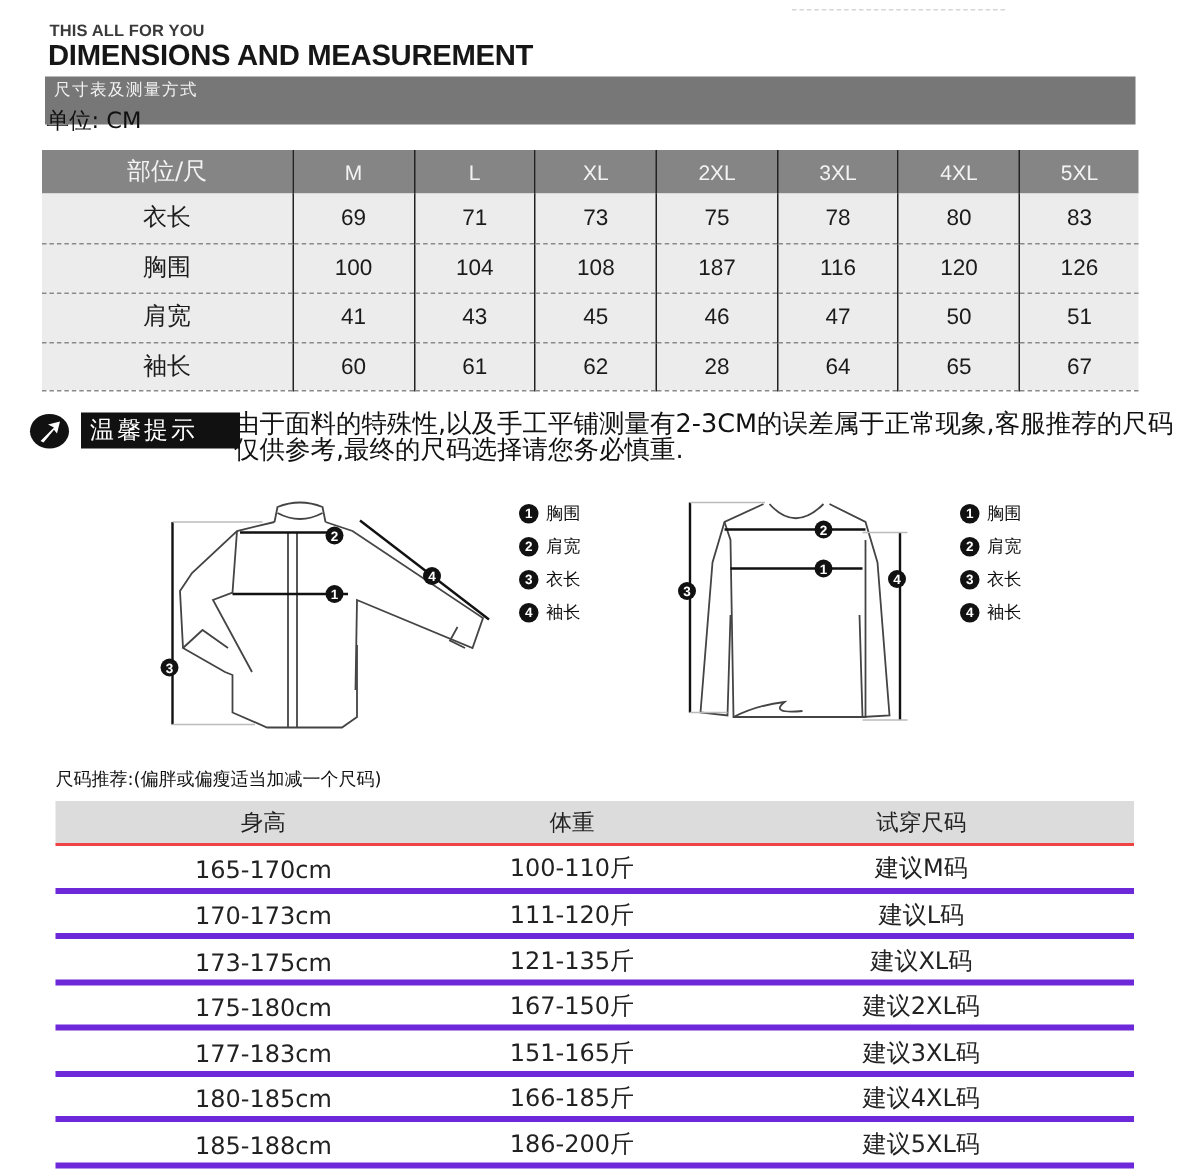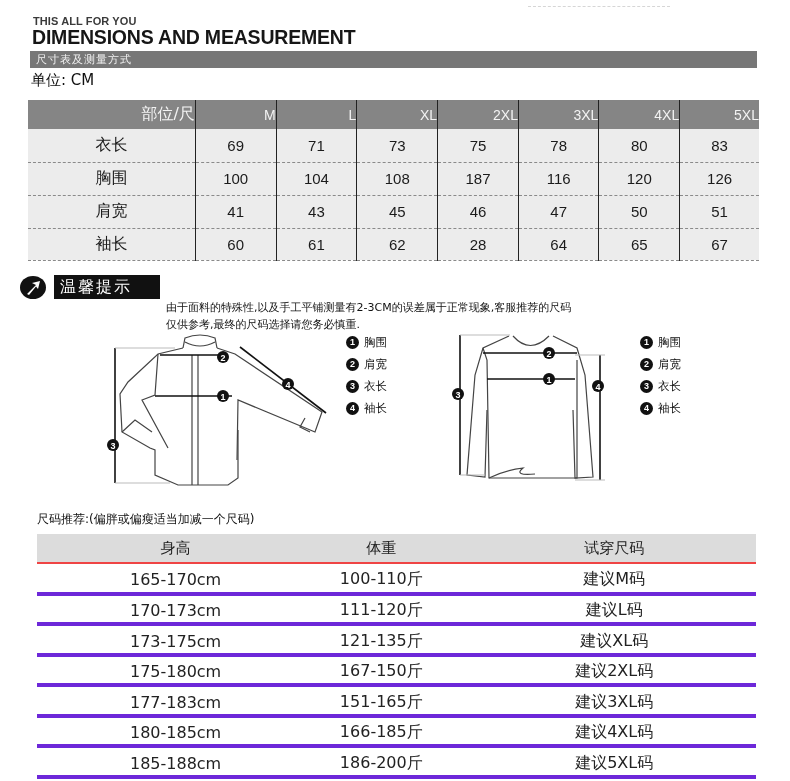--- a/index.html
+++ b/index.html
@@ -7,44 +7,44 @@
     body { position: relative; font-family: "DejaVu Sans", "Liberation Sans", sans-serif; color: #111; }
 
     .faint-top { position: absolute; left: 528px; top: 6px; width: 142px; height: 6px;
       border-top: 1px dashed #d6d6d6; }
 
     .eyebrow { position: absolute; left: 33px; top: 15px; font-family: "Liberation Sans", sans-serif;
       font-weight: bold; font-size: 11px; color: #3a3a3a; letter-spacing: 0.1px; }
     .headline { position: absolute; left: 32px; top: 26px; font-family: "Liberation Sans", sans-serif;
       font-weight: bold; font-size: 19.5px; color: #161616; letter-spacing: -0.2px; }
 
-    .section-bar { position: absolute; left: 30px; top: 51px; width: 727px; height: 17px;
+    .section-bar { position: absolute; left: 30px; top: 51px; width: 727px; height: 32px;
       background: #777777; }
     .section-bar span { position: absolute; left: 6px; top: 1px; font-size: 11px; color: #f2f2f2; letter-spacing: 1px; }
 
     .unit { position: absolute; left: 31px; top: 71px; font-size: 15px; color: #111; }
 
     
     .size-table { position: absolute; left: 28px; top: 100px; width: 731px; border-collapse: collapse; }
     .size-table th { background: #858585; color: #f3f3f3; font-weight: normal; height: 29px;
-      font-size: 14px; text-align: right; font-family: "Liberation Sans", sans-serif; }
+      font-size: 14px; text-align: center; font-family: "Liberation Sans", sans-serif; }
     .size-table th:first-child { font-size: 16px; font-family: "DejaVu Sans", sans-serif; }
     .size-table td { background: #ececec; height: 33px; font-size: 15px; text-align: center;
       border-bottom: 1px dashed #8a8a8a; color: #1b1b1b; font-family: "Liberation Sans", sans-serif; }
     .size-table td:first-child { font-size: 16px; font-family: "DejaVu Sans", sans-serif; }
     .size-table th + th, .size-table td + td { border-left: 1.5px solid #222; }
     .size-table tr:last-child td { height: 32px; }
 
     
     .tip-badge { position: absolute; left: 20px; top: 275px; width: 132px; height: 24px; }
     .tip-circle { position: absolute; left: 0; top: 1px; width: 26px; height: 23px; border-radius: 50%; background: #111; }
     .tip-circle svg { position: absolute; left: 3px; top: 3px; }
     .tip-label { position: absolute; left: 34px; top: 0; width: 106px; height: 24px; background: #111; color: #fff;
       font-family: "DejaVu Serif", serif; font-size: 16px; line-height: 24px; padding-left: 6px; letter-spacing: 2px; }
-    .tip-text { position: absolute; left: 166px; top: 275px; font-size: 11px; line-height: 17px; color: #111; margin-top: 24px; }
+    .tip-text { position: absolute; left: 156px; top: 275px; font-size: 17px; line-height: 17px; color: #111; }
 
     
     .diagram { position: absolute; }
     .legend { position: absolute; font-size: 11.5px; line-height: 22px; }
     .legend .li { display: flex; align-items: center; height: 22px; }
     .num-dot { display: inline-block; width: 13px; height: 13px; border-radius: 50%; background: #111; color: #fff;
       font-size: 9px; font-weight: bold; text-align: center; line-height: 13px; margin-right: 5px;
       font-family: "Liberation Sans", sans-serif; }
 
     

